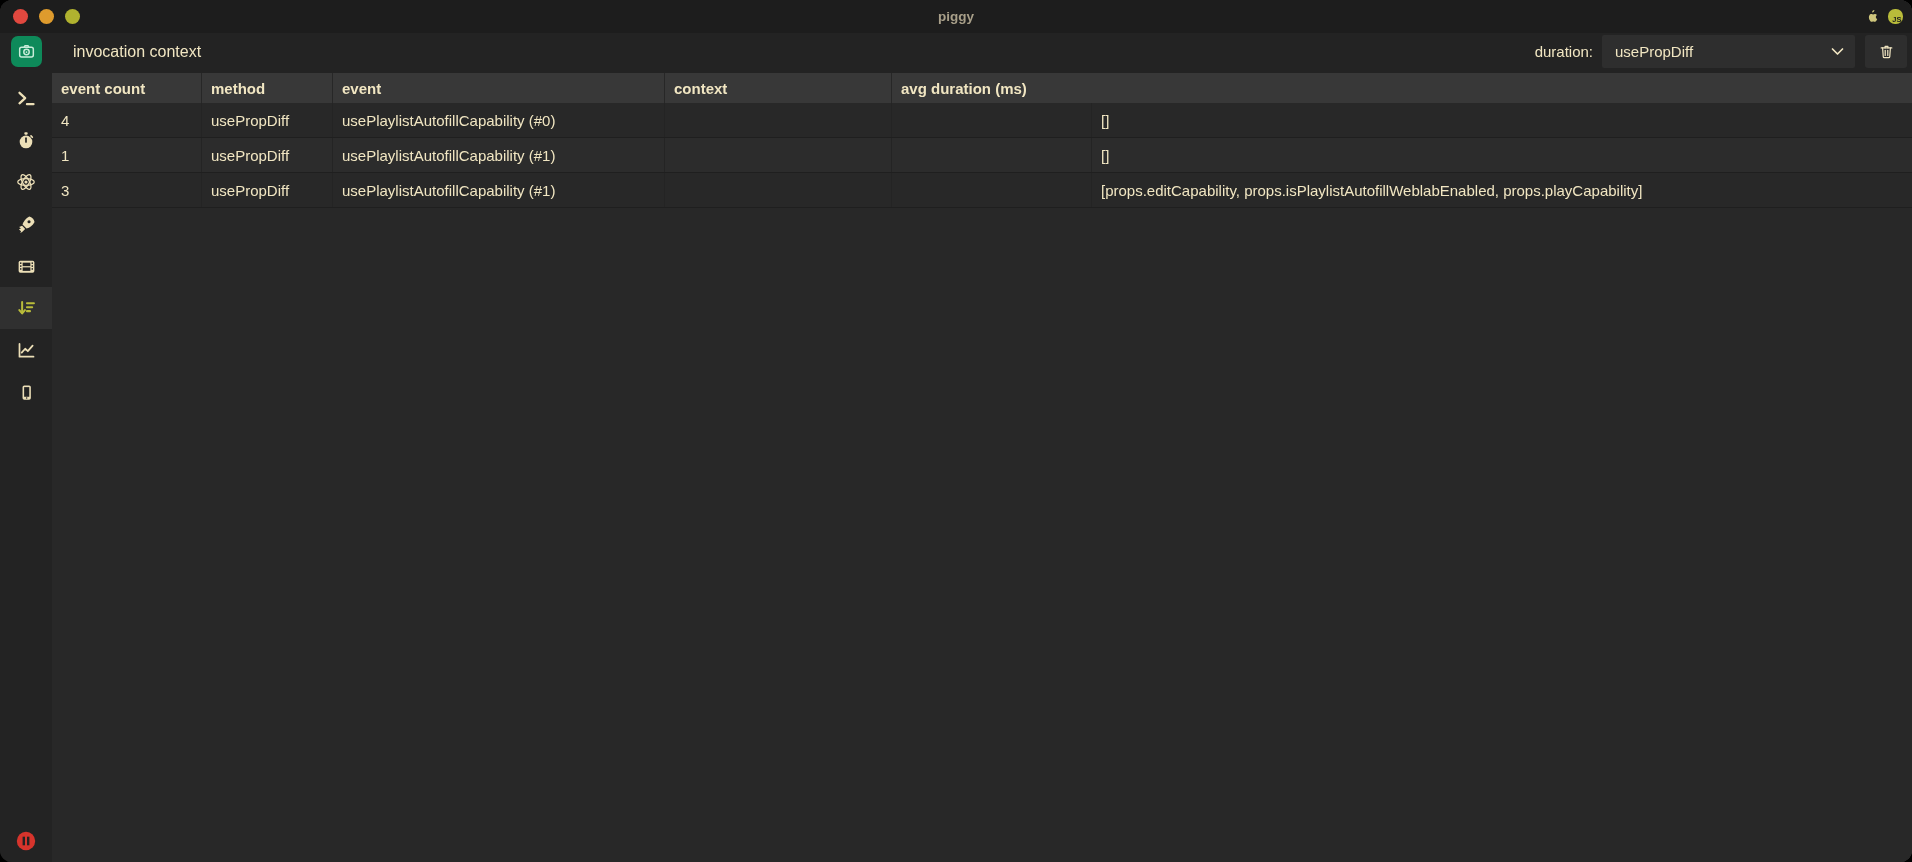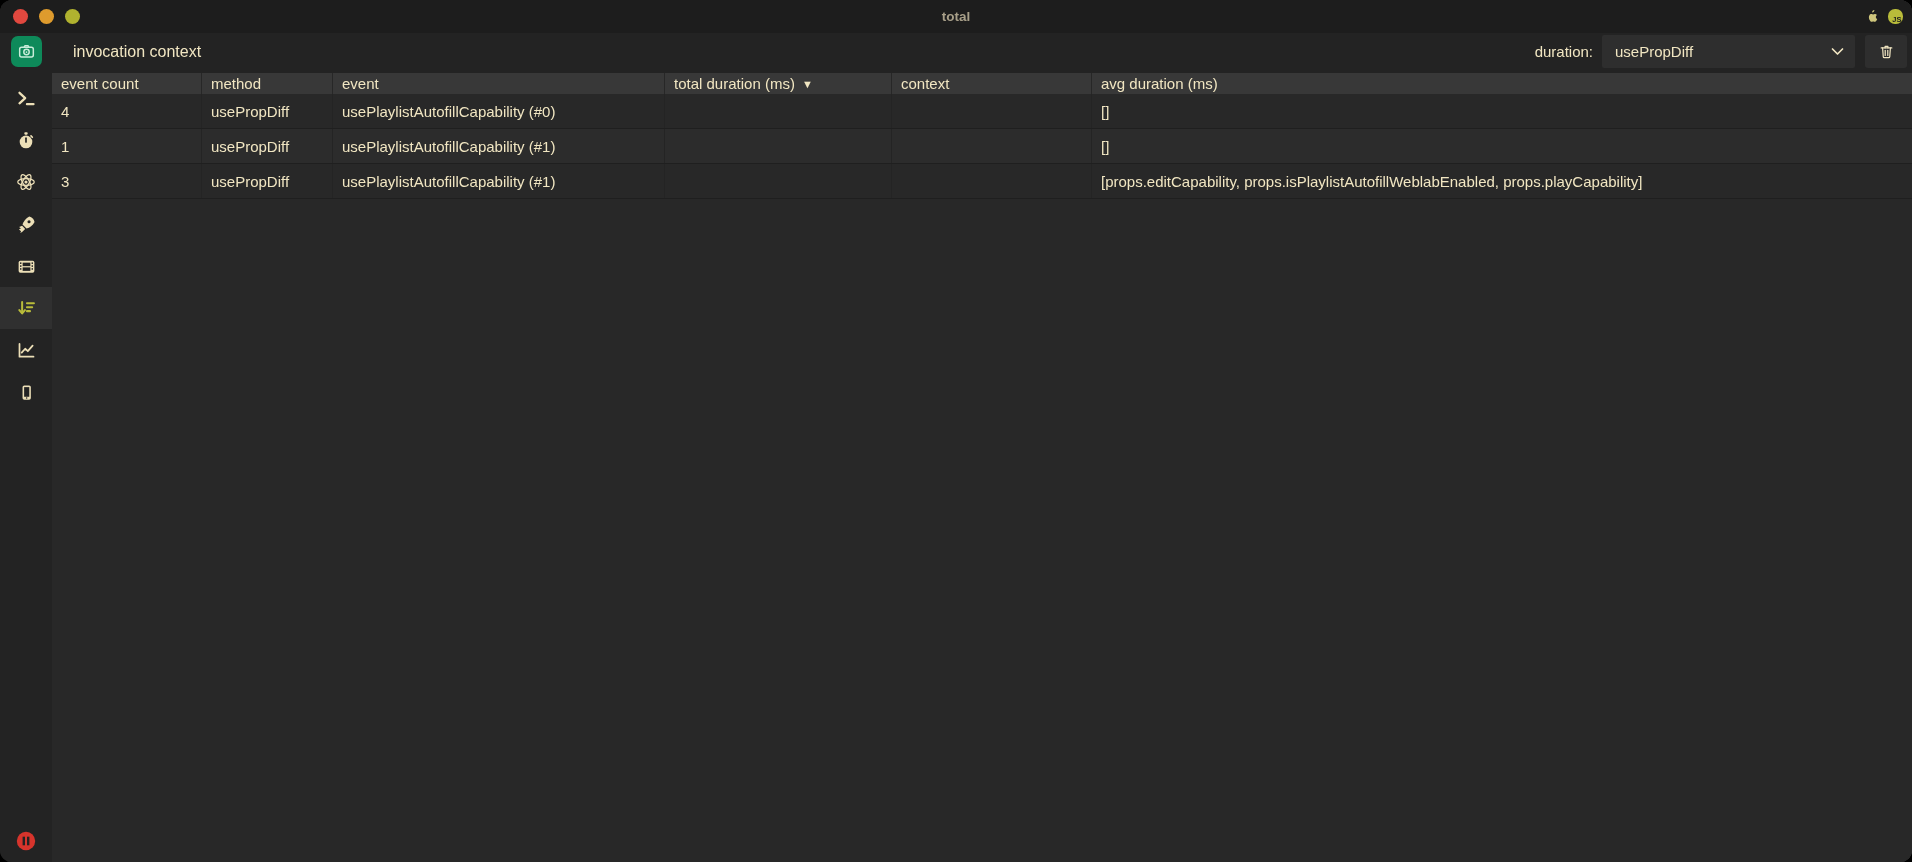--- a/index.html
+++ b/index.html
@@ -29,21 +29,21 @@
   .toolbar{height:37px;background:#232323;display:flex;align-items:center;padding:0 5px 0 21px;flex:none;}
   .toolbar-title{font-size:16px;color:#f1e6c2;}
   .toolbar-right{margin-left:auto;display:flex;align-items:center;}
   .ns-label{font-size:15px;margin-right:9px;}
   .ns-select{position:relative;width:253px;height:33px;background:#2e2e2e;border-radius:2px;display:flex;align-items:center;padding:0 30px 0 13px;font-size:15px;cursor:pointer;}
   .ns-chevron{position:absolute;right:11px;top:50%;transform:translateY(-50%);}
   .trash-btn{width:42px;height:33px;background:#2e2e2e;border-radius:3px;margin-left:10px;display:flex;align-items:center;justify-content:center;cursor:pointer;}
   
   .gap{height:3px;background:#232323;flex:none;}
   .trow{display:grid;grid-template-columns:150px 131px 332px 227px 200px 1fr;flex:none;}
-  .thead{background:#383838;height:21px;font-weight:normal;}
+  .thead{background:#383838;height:30px;font-weight:bold;}
   .thead .cell{border-right:1px solid #272727;display:flex;align-items:center;}
   .tr{height:35px;font-weight:normal;border-bottom:1px solid #1f1f1f;cursor:default;}
   .tr .cell{border-right:1px solid #242424;display:flex;align-items:center;white-space:nowrap;overflow:hidden;}
   .tr:nth-child(odd){background:#2c2c2c;}
   .tr:nth-child(even){background:#282828;}
   .cell{padding-left:9px;font-size:15px;color:#f1e6c2;}
   .cell:last-child{border-right:none;}
   .sort-ind{font-size:11px;margin-left:7px;}
   .filler{flex:1;background:#282828;}
   
@@ -53,21 +53,21 @@
 <body>
 
 <div class="window">
 
   <div class="titlebar">
     <div class="lights">
       <div class="light" style="background:#e1483f"></div>
       <div class="light" style="background:#de9b2d"></div>
       <div class="light" style="background:#b0b22f"></div>
     </div>
-    <div class="tb-title">total</div>
+    <div class="tb-title">piggy</div>
     <div class="tb-right">
       <span>
         <svg class="ic" width="15" height="15" viewBox="0 0 24 24">
           <path fill="#cfc67c" d="M12.4 4.3c.6-.7 1.1-1.8 1-2.8-.9.1-2 .6-2.7 1.4-.6.6-1.1 1.7-.9 2.6 1 .1 2-.5 2.6-1.2zM15.7 12.9c0-2.1 1.7-3.1 1.8-3.2-1-1.4-2.5-1.6-3-1.7-1.3-.1-2.5.8-3.1.8-.7 0-1.7-.8-2.7-.7-1.4 0-2.7.8-3.4 2.1-1.5 2.5-.4 6.2 1 8.2.7 1 1.5 2.1 2.6 2.1 1 0 1.4-.7 2.7-.7 1.2 0 1.6.7 2.7.7 1.1 0 1.8-1 2.5-2 .8-1.2 1.1-2.3 1.1-2.4-.1 0-2.2-.9-2.2-3.2z"></path>
         </svg>
       </span>
       <span class="js-badge">
           <span>JS</span>
         </span>
     </div>
@@ -190,24 +190,20 @@
         <div class="cell">
             <span>event count</span>
           </div>
         <div class="cell">
             <span>method</span>
           </div>
         <div class="cell">
             <span>event</span>
           </div>
         <div class="cell">
-          <span>total duration (ms)</span>
-          <span class="sort-ind">▼</span>
-        </div>
-        <div class="cell">
             <span>context</span>
           </div>
         <div class="cell">
             <span>avg duration (ms)</span>
           </div>
       </div>
 
       <div class="trow tr">
         <div class="cell">4</div>
         <div class="cell">usePropDiff</div>

